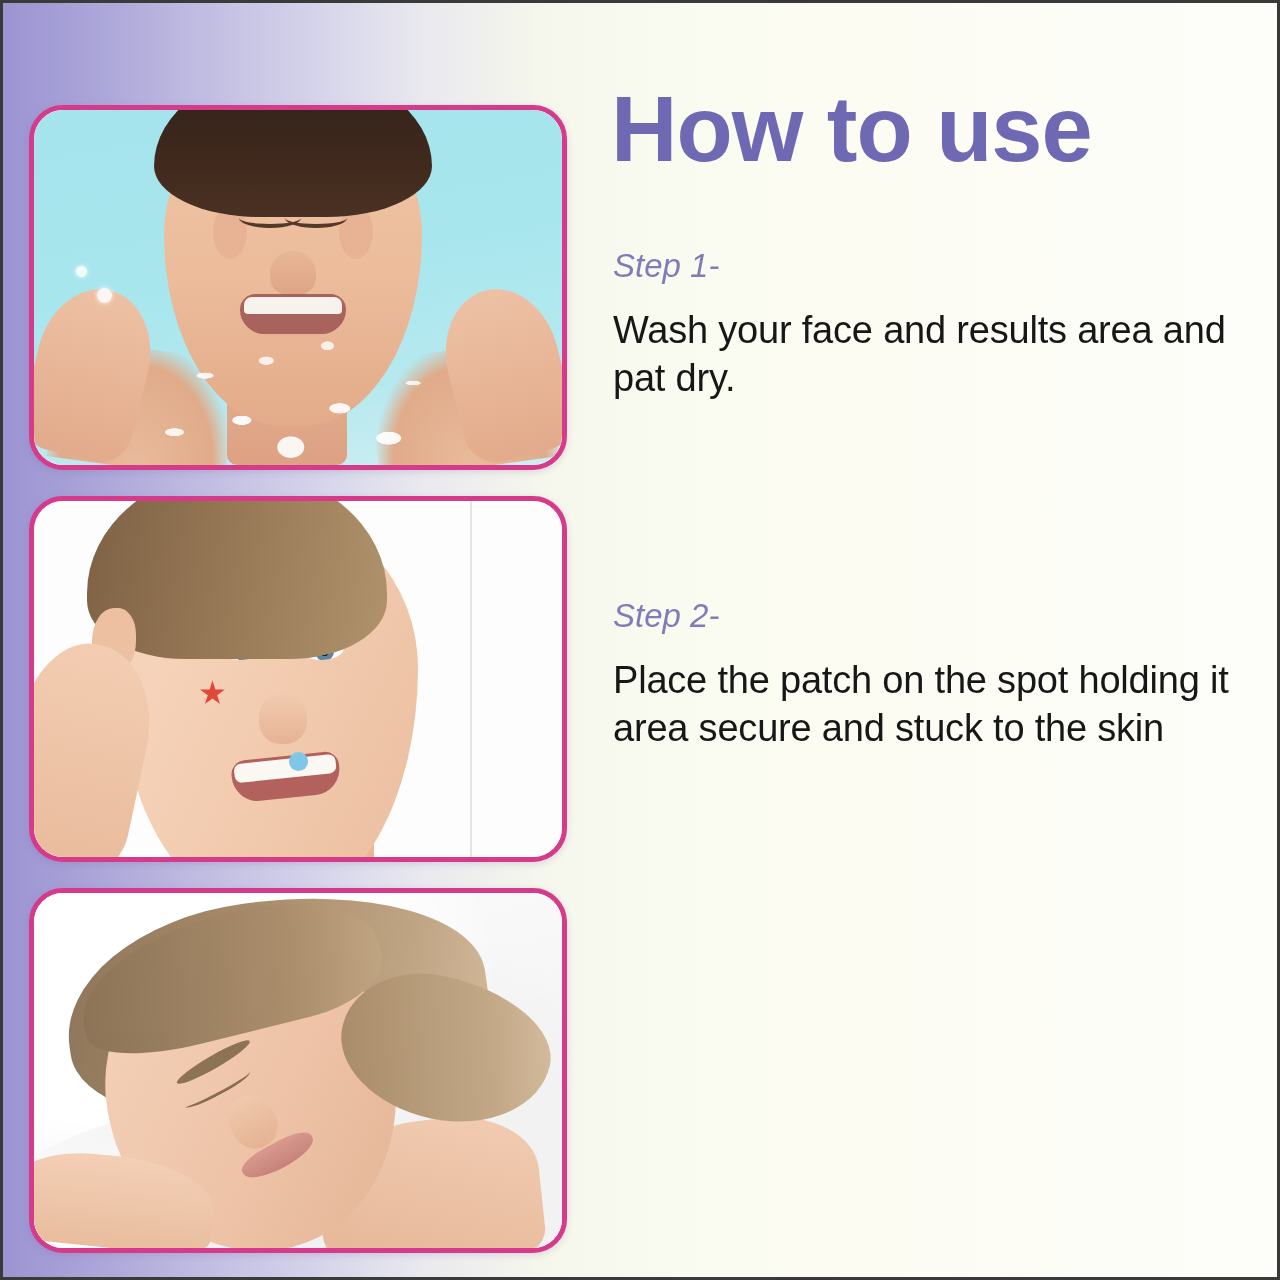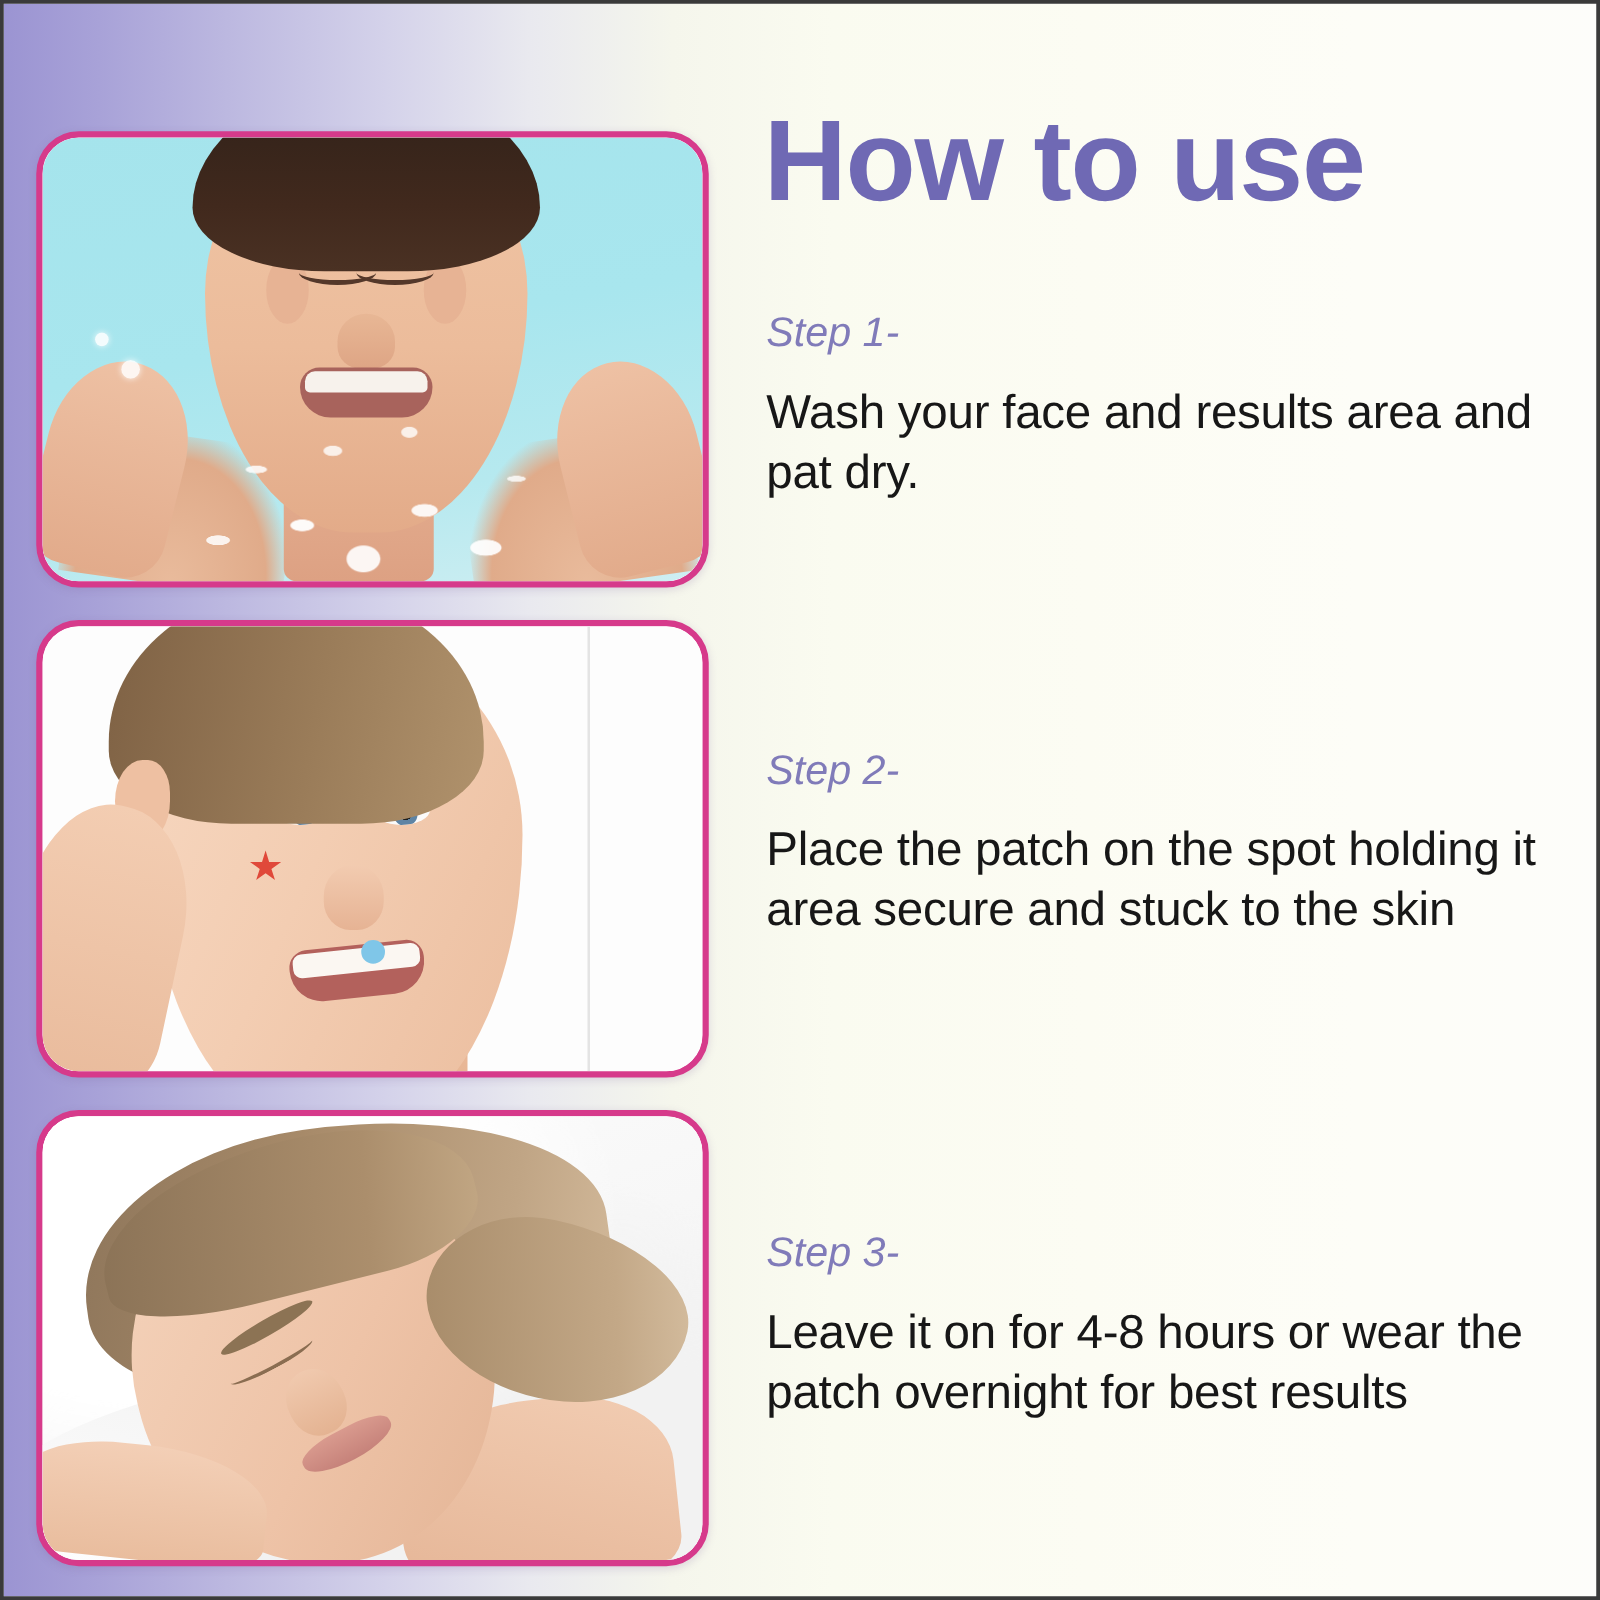--- a/index.html
+++ b/index.html
@@ -472,20 +472,16 @@
     <div class="step-block step-1">
       <div class="step-label">Step 1-</div>
       <p class="step-body">Wash your face and results area and pat dry.</p>
     </div>
 
     <div class="step-block step-2">
       <div class="step-label">Step 2-</div>
       <p class="step-body">Place the patch on the spot holding it area secure and stuck to the skin</p>
     </div>
 
-    <div class="step-block step-3">
-      <div class="step-label">Step 3-</div>
-      <p class="step-body">Leave it on for 4-8 hours or wear the patch overnight for best results</p>
-    </div>
 
   </div>
 
 </div>
 
 </body></html>

